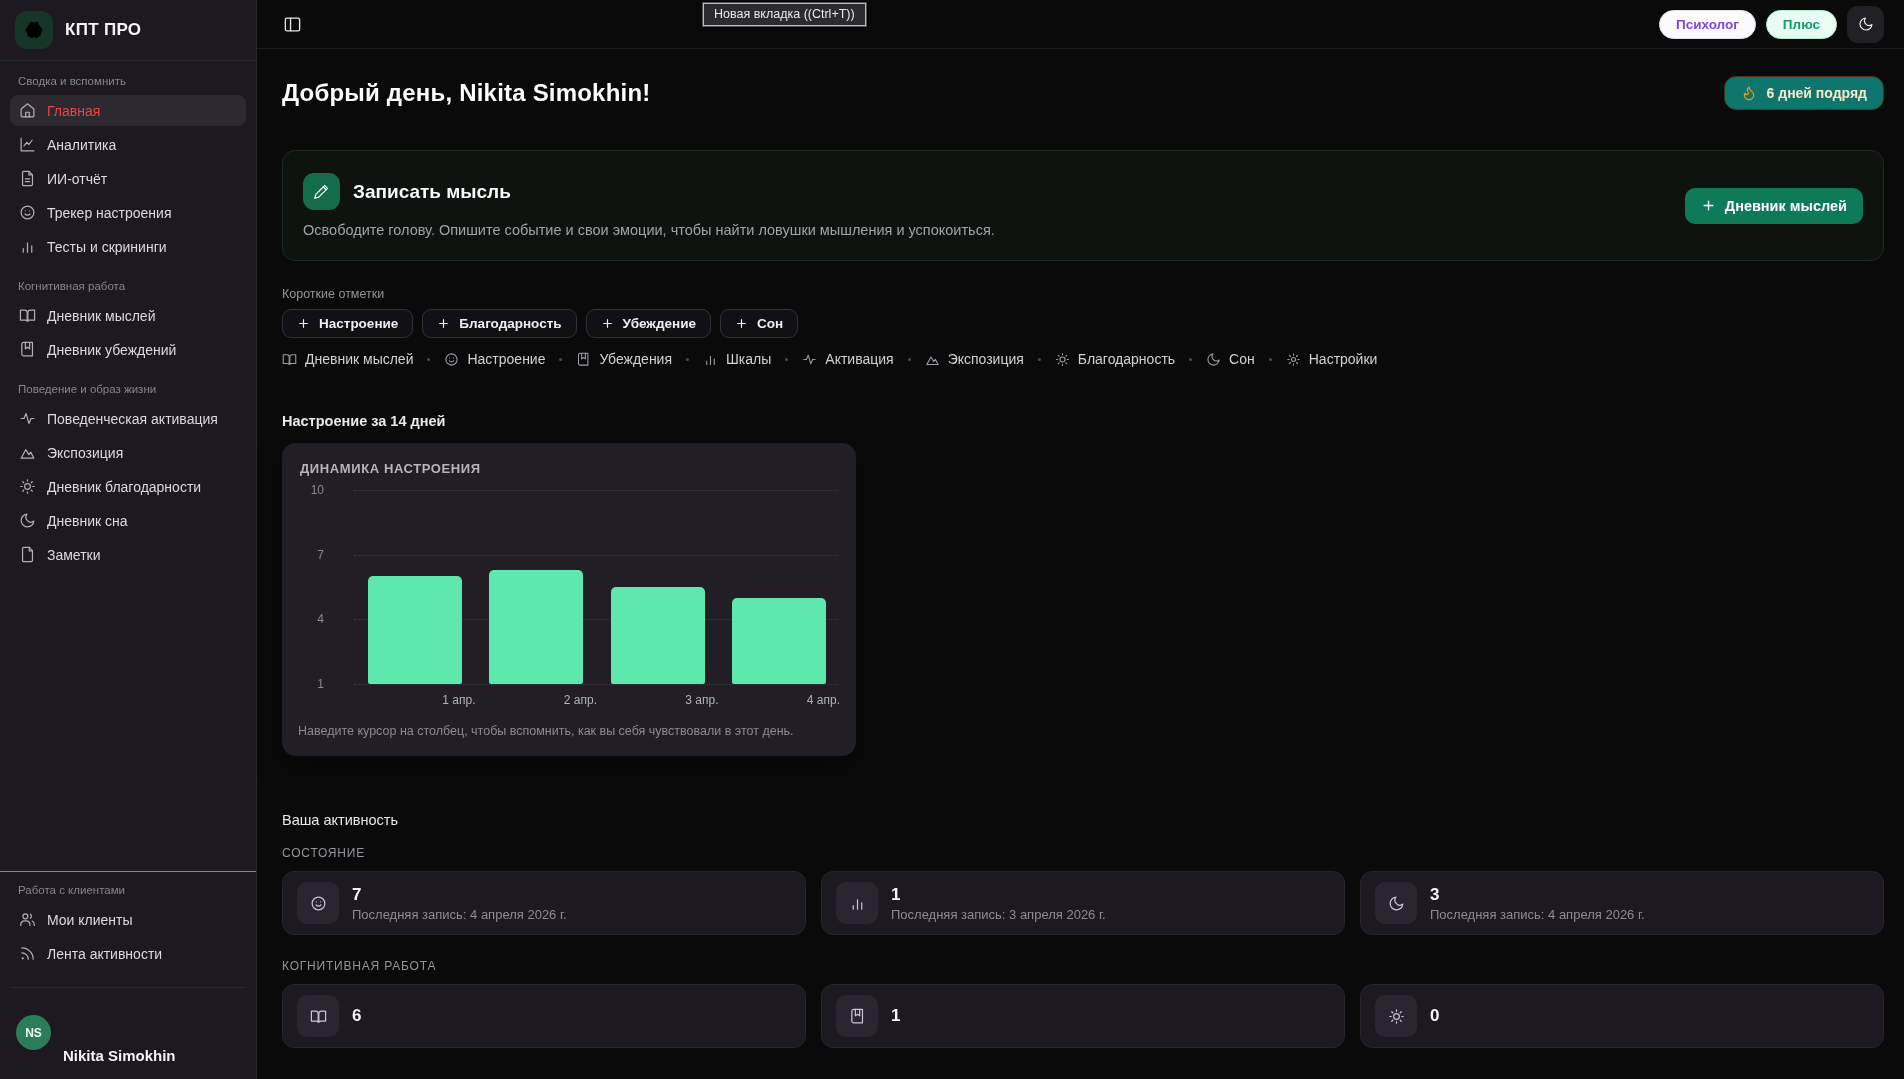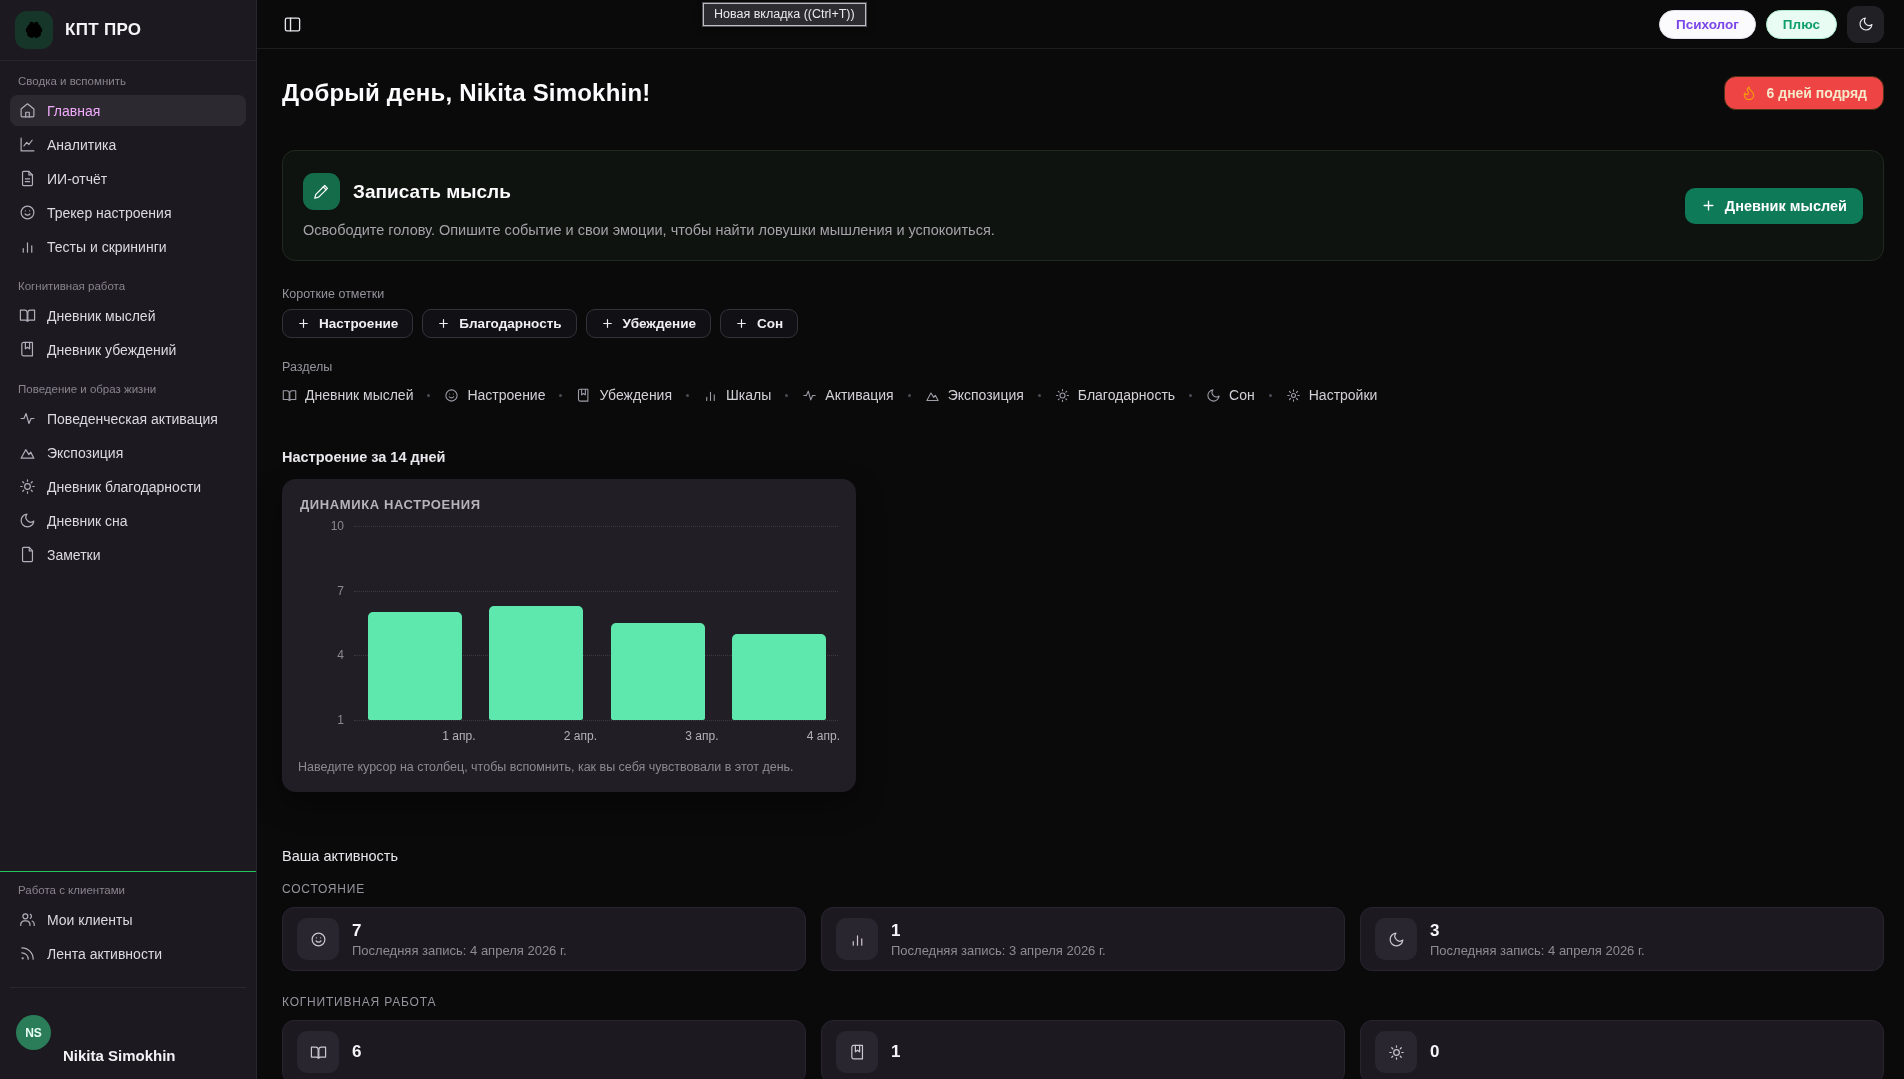--- a/index.html
+++ b/index.html
@@ -12,21 +12,21 @@
   .sb-logo{display:flex;align-items:center;gap:12px;height:61px;min-height:61px;padding:0 15px;
            border-bottom:1px solid #2a262e;box-sizing:border-box;}
   .logo-tile{width:38px;height:38px;border-radius:12px;background:#16362a;display:grid;place-items:center;color:#41dd9e;}
   .logo-tile svg{width:22px;height:22px;}
   .app-name{font-size:17px;font-weight:bold;letter-spacing:.3px;color:#f6f4f8;}
   .sb-nav{flex:1;padding:14px 10px 0;overflow:hidden;}
   .sb-group{margin-bottom:18px;}
   .sb-label{font-size:11.5px;color:#89848f;padding:0 8px;margin-bottom:8px;}
   .sb-item{display:flex;align-items:center;gap:11px;padding:7px 9px;border-radius:8px;
            font-size:14px;color:#dcd9df;margin-bottom:3px;cursor:pointer;}
-  .sb-item.active{background:#2d2931;color:#f0abfc;}
+  .sb-item.active{background:#2d2931;color:#ef4444;}
   .sb-item .ic{color:#b3afba;}
   .ic{display:inline-flex;line-height:1;}
   .ic svg{width:17px;height:17px;stroke:currentColor;fill:none;stroke-width:1.7;
           stroke-linecap:round;stroke-linejoin:round;}
   .sb-bottom{border-top:1px solid #22c55e;padding:12px 10px 0;}
   .sb-profile{display:flex;align-items:center;gap:12px;border-top:1px solid #2a262e;
               margin-top:10px;padding:13px 6px 15px;cursor:pointer;}
   .avatar{width:35px;height:35px;border-radius:50%;background:#2a7d58;color:#eafff6;
           font-size:12px;font-weight:bold;display:grid;place-items:center;}
   .profile-name{font-size:15px;font-weight:bold;color:#f3f1f5;margin-top:46px;}
@@ -45,21 +45,21 @@
   .theme-btn svg{width:16px;height:16px;}
 
   .browser-tooltip{position:absolute;left:703px;top:3px;z-index:50;background:#2c2c30;
        border:1px solid #bcbcc5;box-shadow:0 0 0 1px #505055,0 2px 6px rgba(0,0,0,.5);
        color:#e9e9ee;font-size:12.5px;padding:3px 10px 4px;white-space:nowrap;}
 
   
   .content{flex:1;padding:27px 20px 0 25px;overflow:hidden;position:relative;}
   .greet-row{display:flex;align-items:center;justify-content:space-between;}
   .greeting{font-size:24px;margin:0;font-weight:bold;letter-spacing:.2px;color:#fdfcfe;}
-  .streak{display:flex;align-items:center;gap:10px;background:#ef4444;border:1px solid #4a3417;
+  .streak{display:flex;align-items:center;gap:10px;background:#0f766e;border:1px solid #4a3417;
           border-radius:12px;padding:8px 16px;font-size:14px;font-weight:bold;color:#f6e8cb;}
   .streak .ic{color:#f59e0b;}.streak .ic svg{width:16px;height:16px;}
 
   .capture-card{margin-top:40px;background:#0e130f;border:1px solid #20291f;border-radius:13px;
                 padding:19px 20px;display:flex;align-items:center;justify-content:space-between;
                 box-sizing:border-box;min-height:111px;}
   .cc-head{display:flex;align-items:center;gap:13px;}
   .cc-icon{width:37px;height:37px;border-radius:11px;background:#156c4b;color:#fff;display:grid;place-items:center;}
   .cc-icon svg{width:17px;height:17px;}
   .cc-title{font-size:19px;font-weight:bold;color:#fbfafc;}
@@ -81,21 +81,21 @@
   .seclink{display:flex;align-items:center;gap:8px;font-size:14px;color:#d3d0d6;cursor:pointer;white-space:nowrap;}
   .seclink .ic{color:#a19da8;}.seclink .ic svg{width:15px;height:15px;}
   .sep-dot{width:3px;height:3px;border-radius:50%;background:#4f4b55;margin:0 14px;}
 
   .mood-label{margin-top:46px;font-size:14.5px;font-weight:bold;color:#e9e7ec;}
   .chart-card{margin-top:14px;width:574px;background:#211e25;border-radius:14px;
               padding:18px 16px 18px;box-sizing:border-box;box-shadow:0 12px 28px rgba(0,0,0,.38);}
   .chart-title{font-size:13px;font-weight:bold;letter-spacing:.6px;color:#b7b4bc;margin:0 0 14px 2px;}
   .plot{display:flex;}
   .ylab-col{width:56px;position:relative;height:194px;}
-  .ylab{position:absolute;right:10px;transform:translateY(-50%);font-size:12px;color:#8d8993;}
+  .ylab{position:absolute;right:30px;transform:translateY(-50%);font-size:12px;color:#8d8993;}
   .plot-area{flex:1;position:relative;height:194px;}
   .gridline{position:absolute;left:0;right:2px;border-top:1px dotted #3d3942;}
   .bars{position:absolute;left:0;right:0;top:0;bottom:0;display:flex;align-items:flex-end;}
   .bar-slot{flex:1;display:flex;justify-content:center;align-items:flex-end;height:100%;}
   .bar{width:77%;background:#5fe8ad;border-radius:5px 5px 2px 2px;}
   .xlab-row{display:flex;margin-top:9px;}
   .xlab-spacer{width:56px;}
   .xlabs{flex:1;display:flex;}
   .xlab{flex:1;text-align:right;font-size:12px;color:#b4b1b8;}
   .chart-foot{margin-top:17px;font-size:12.5px;color:#8d8993;}
@@ -363,21 +363,20 @@
           <button class="chip">
             <span class="ic">
               <svg viewBox="0 0 24 24" aria-hidden="true">
                 <path d="M12 5v14M5 12h14"></path>
               </svg>
             </span>
             <span>Сон</span>
           </button>
         </div>
 
-      <div class="label-xs sections-label">Разделы</div>
       <div class="seclinks" id="sections-row">
           <div class="seclink">
             <span class="ic">
               <svg viewBox="0 0 24 24" aria-hidden="true">
                 <path d="M2 4.5h6A3.5 3.5 0 0 1 11.5 8v12A3 3 0 0 0 9 18.5H2z"></path>
                 <path d="M22 4.5h-6A3.5 3.5 0 0 0 12.5 8v12a3 3 0 0 1 2.5-1.5h7z"></path>
               </svg>
             </span>
             <span>Дневник мыслей</span>
           </div>

